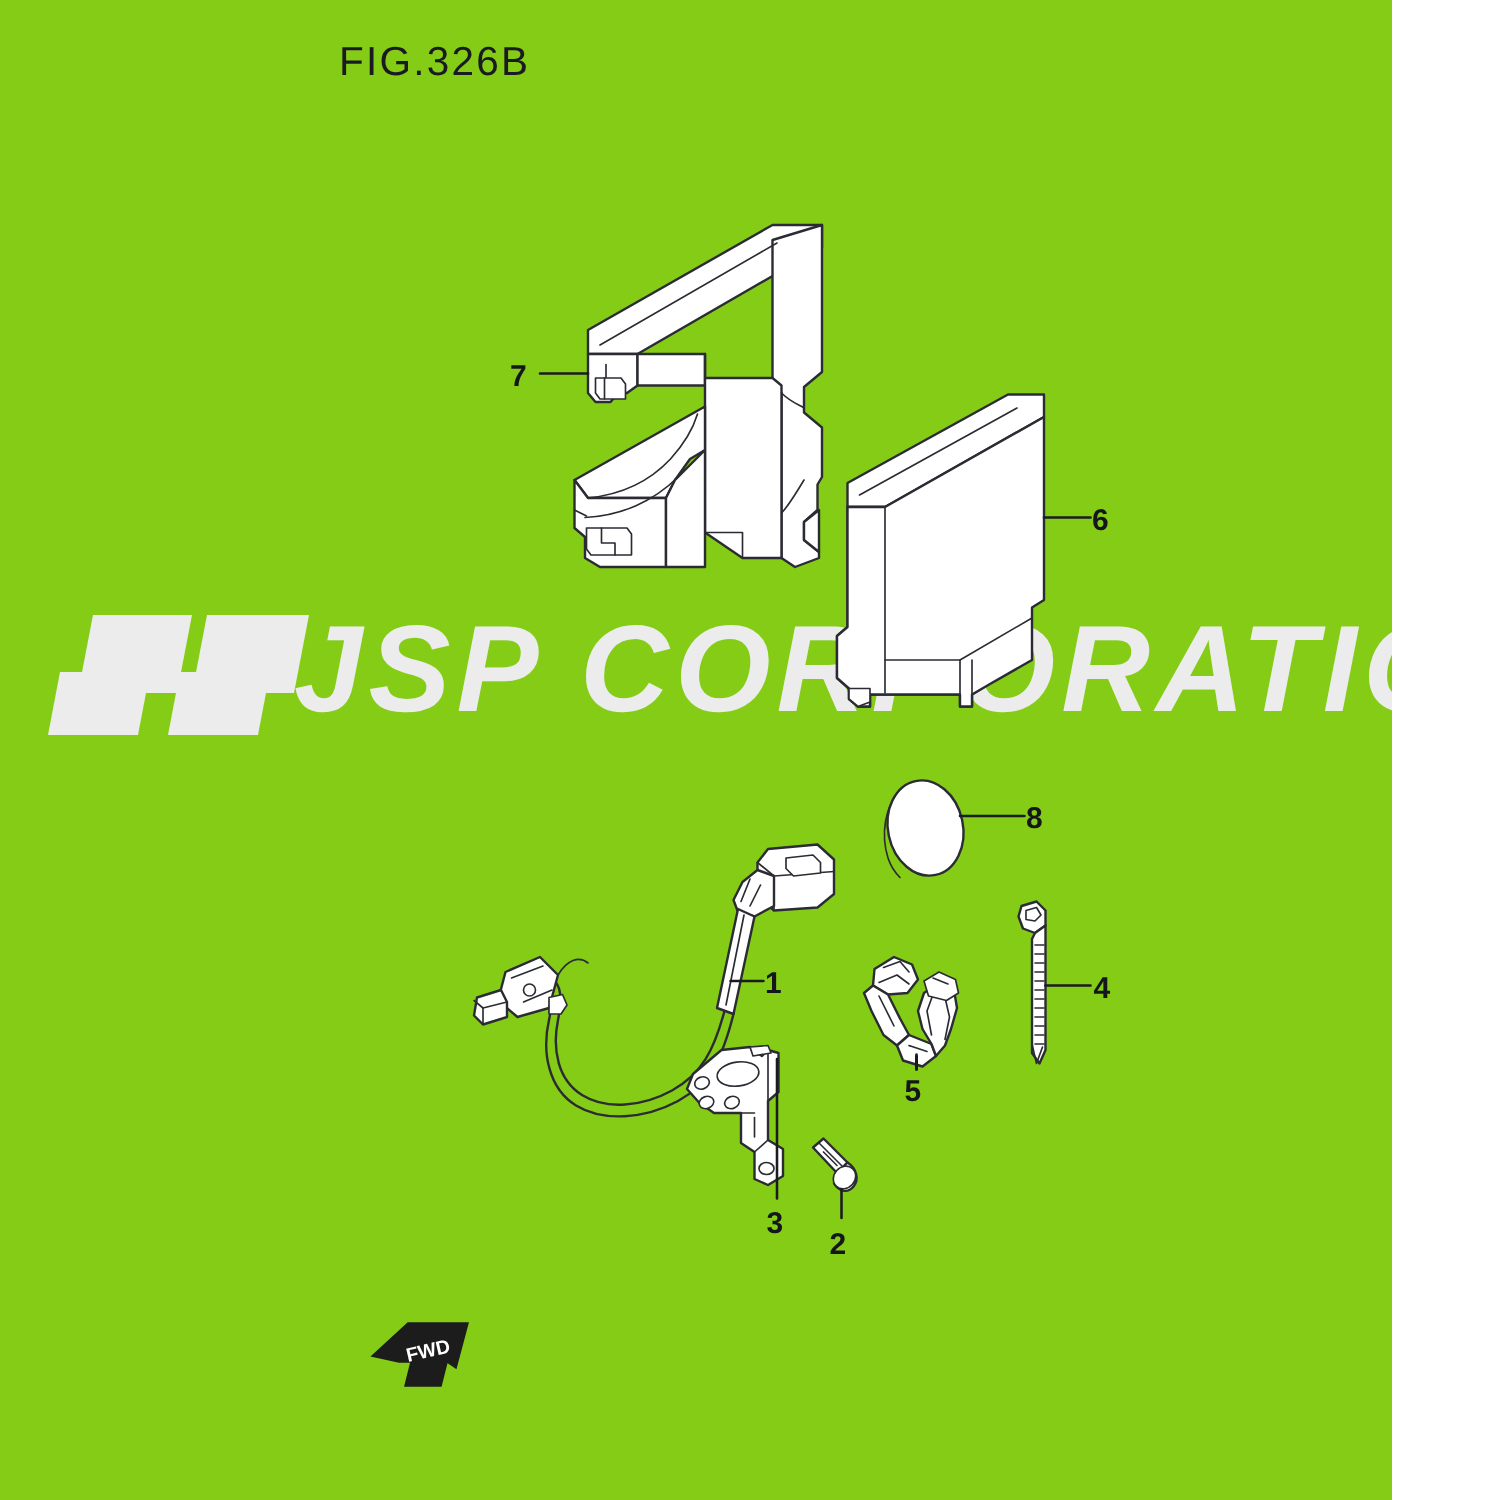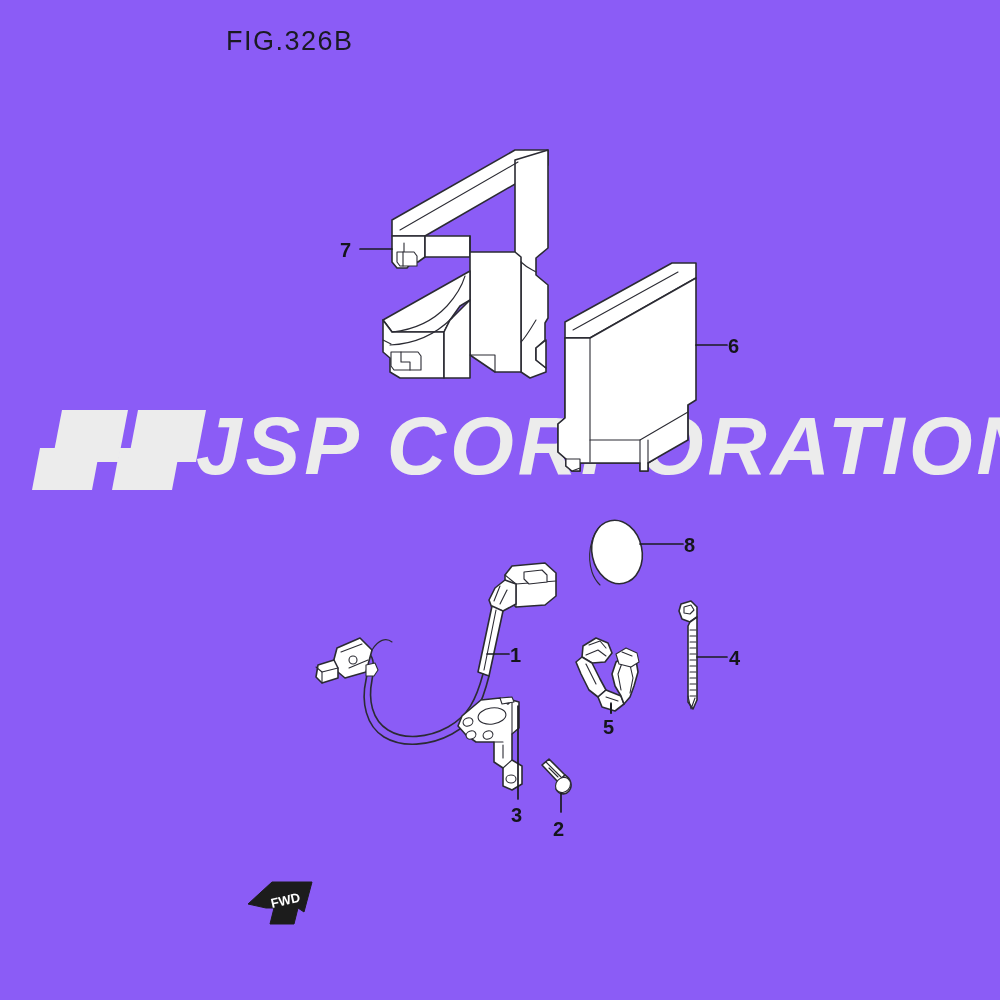--- a/index.html
+++ b/index.html
@@ -5,23 +5,23 @@
   html, body {
     margin: 0;
     padding: 0;
     background: #ffffff;
   }
   body {
     font-family: "Liberation Sans", sans-serif;
   }
   #page {
     position: relative;
-    width: 1000px;
+    width: 928px;
     height: 1000px;
-    background: #8b5cf6;
+    background: #84cc16;
     overflow: hidden;
   }
   #fig-title {
     position: absolute;
     left: 226px;
     top: 26px;
     font-size: 27px;
     letter-spacing: 1.5px;
     color: #1a1a22;
     font-family: "Liberation Sans", sans-serif;

